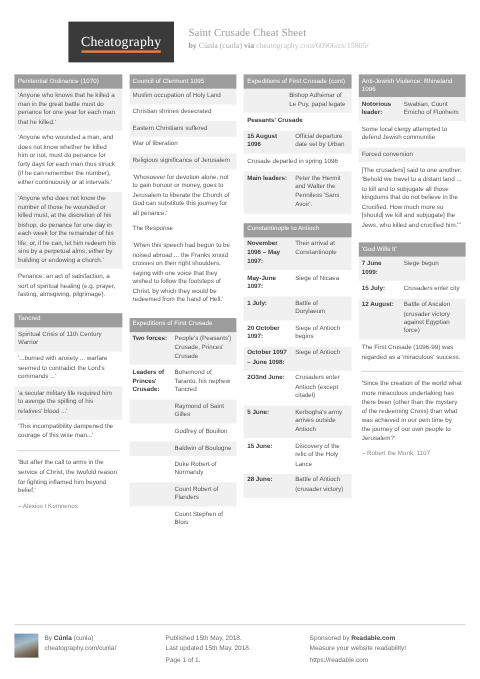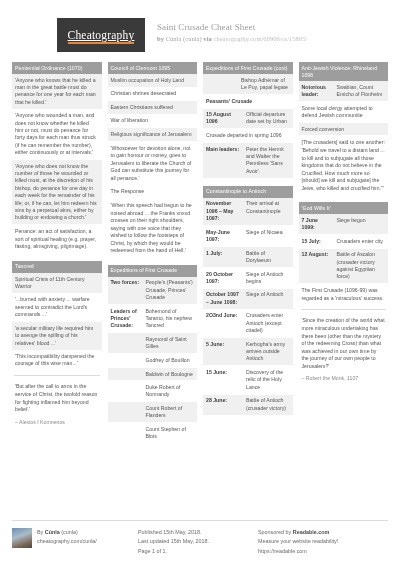--- a/index.html
+++ b/index.html
@@ -23,21 +23,20 @@
     text-align: center;
   }
   .logo-text {
     font-family: "Liberation Serif", serif;
     font-size: 11.5px;
     letter-spacing: .2px;
     border-bottom: 2px solid #e8833a;
     padding-bottom: 1px;
     display: inline-block;
     white-space: nowrap;
-    text-decoration: underline;
   }
   .title-wrap { padding-left: 12px; padding-top: 4px; }
   .sheet-title {
     font-size: 9px;
     color: #9d9d9d;
     font-family: "Liberation Serif", serif;
     letter-spacing: .1px;
   }
   .byline { font-size: 6.6px; color: #b3b3b3; margin-top: 3px; }
   .byline b { color: #9d9d9d; }

